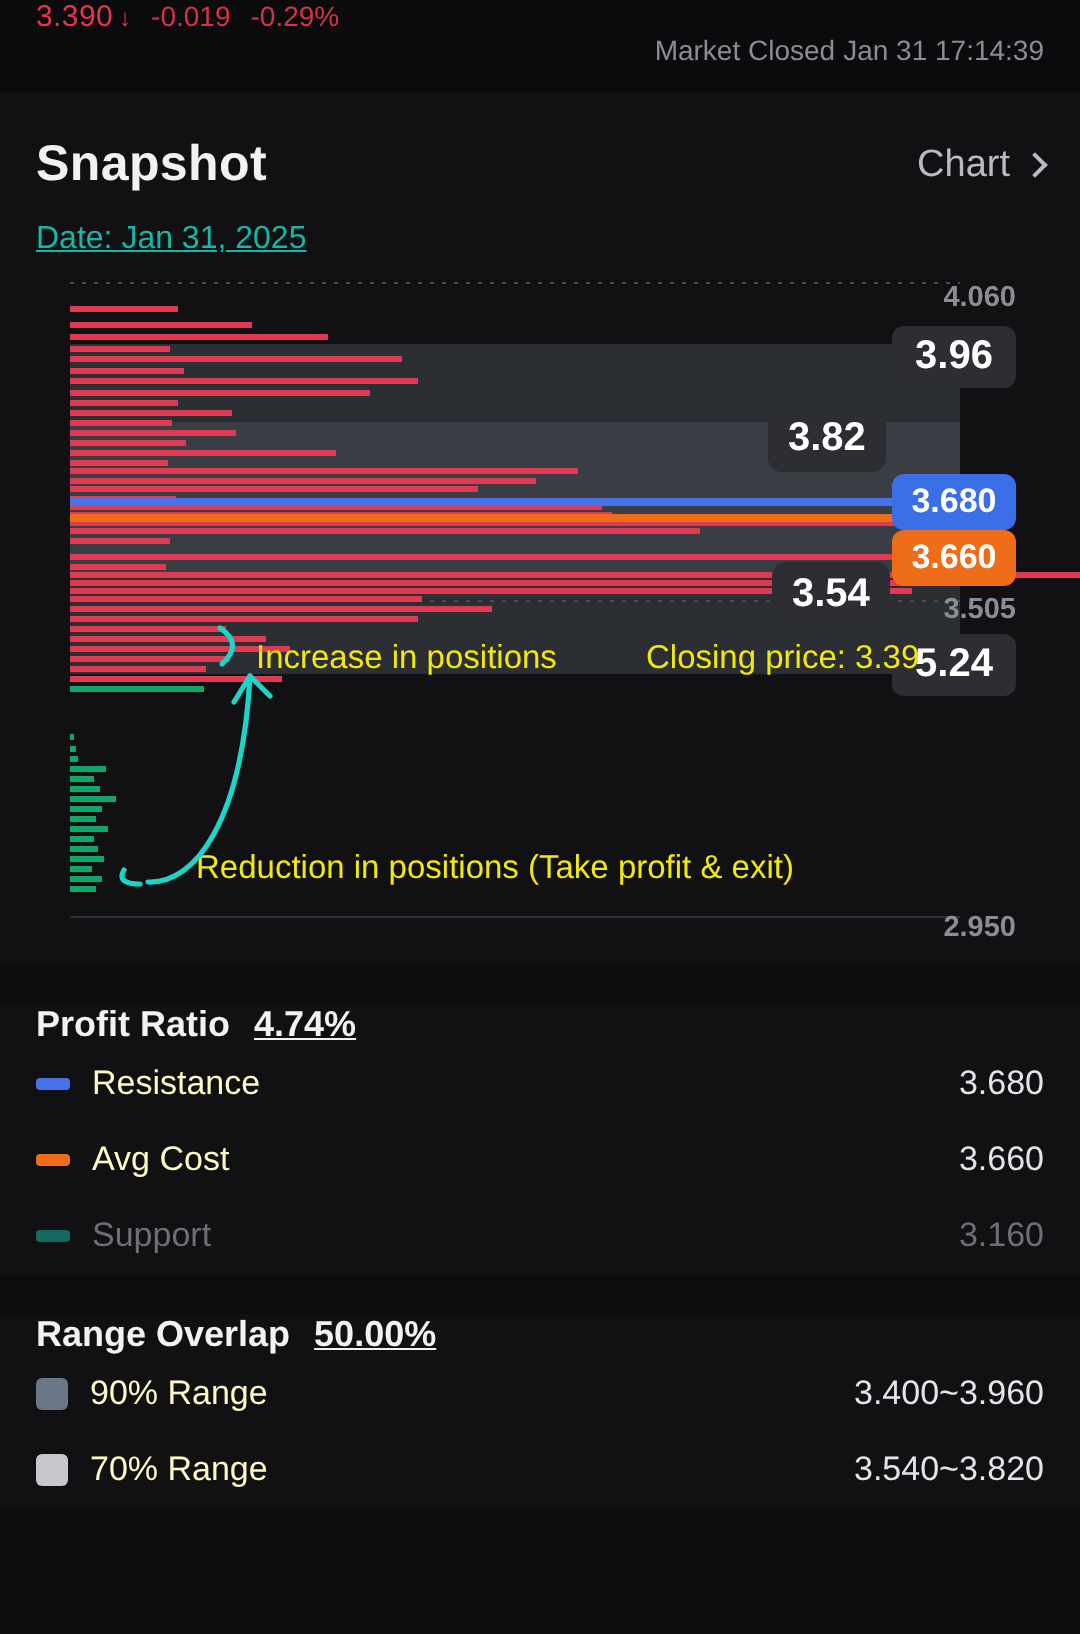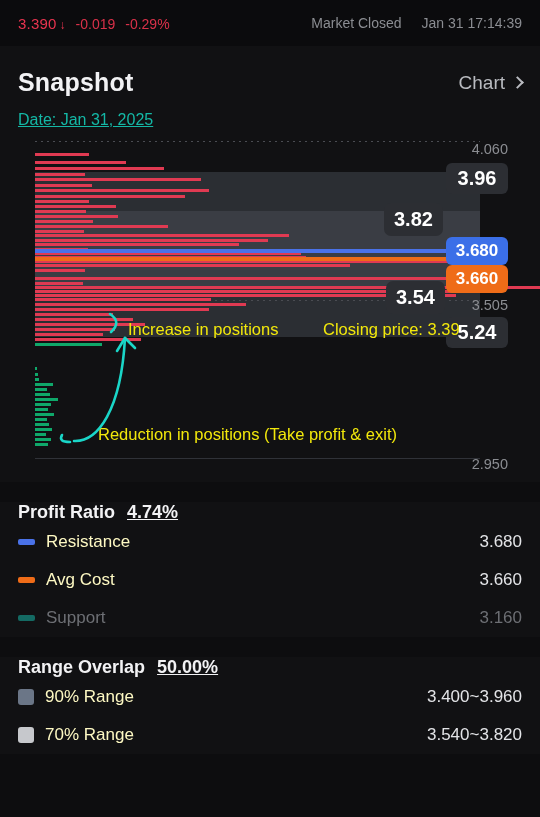--- a/index.html
+++ b/index.html
@@ -8,31 +8,32 @@
     background: #0d0d0f;
     font-family: "Liberation Sans", sans-serif;
     overflow: hidden;
   }
 
   
   .quotebar {
     height: 46px;
     background: #0b0b0d;
     display: flex;
-    align-items: center;
+    align-items: flex-start;
     padding: 0 18px;
     font-size: 14.5px;
+    flex-direction: column;
   }
   .q-left { display: flex; align-items: baseline; gap: 10px; color: #e0304a; }
   .q-price { font-size: 15px; color: #e8344f; letter-spacing: .2px; }
   .q-arrow { font-size: 12px; color: #e8344f; margin-left: -7px; }
   .q-chg, .q-pct { font-size: 14px; color: #d93149; }
   .q-right {
     margin-left: auto;
-    display: flex; align-items: baseline; gap: 20px;
+    display: flex; align-items: baseline; gap: 4px;
     color: #8b8d92; font-size: 14px;
   }
 
   
   .sect {
     background: #111113;
     padding: 0 18px;
   }
   .snap-head {
     display: flex; align-items: center;
@@ -94,20 +95,21 @@
 
   .hline { position: absolute; left: 17px; height: 4px; }
   .hline-res { background: #4a72e8; }
   .hline-cost { background: #ef6c18; }
 
   
   .axlabel {
     position: absolute; right: 14px;
     font-size: 14.5px; color: #8b8d92;
     text-align: right;
+    font-weight: bold;
   }
   .tag {
     position: absolute; right: 14px;
     padding: 4px 9px;
     border-radius: 6px;
     font-size: 20px; font-weight: bold;
     color: #ffffff;
     text-align: center;
     min-width: 62px;
   }

